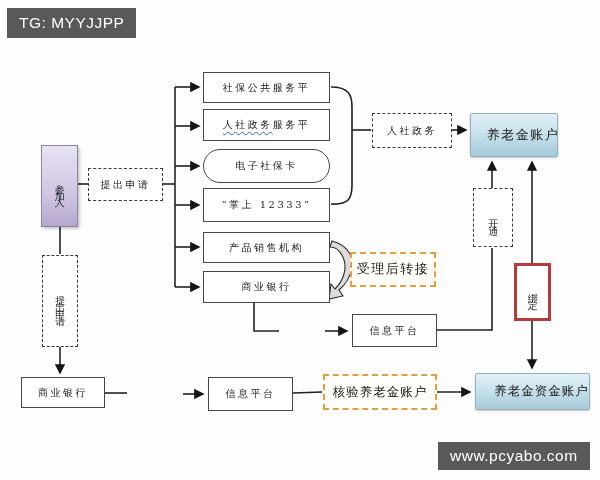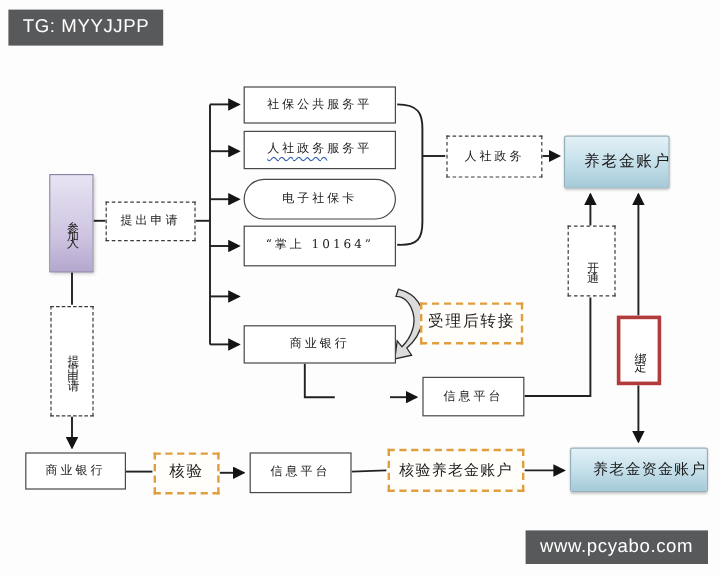--- a/index.html
+++ b/index.html
@@ -120,21 +120,24 @@
     <span>社保公共服务平</span>
   </div>
   <div class="node" style="left:203px;top:109px;width:127px;height:32px;">
     <span class="ul">人社政务</span>
       <span>服务平</span>
   </div>
   <div class="node" style="left:203px;top:149px;width:127px;height:34px;border-radius:17px;">
     <span>电子社保卡</span>
   </div>
   <div class="node" style="left:203px;top:188px;width:127px;height:34px;">
-    <span>“掌上 10164”</span>
+    <span>“掌上 12333”</span>
+  </div>
+  <div class="node" style="left:203px;top:232px;width:127px;height:31px;">
+    <span>产品销售机构</span>
   </div>
   <div class="node" style="left:203px;top:271px;width:127px;height:32px;">
     <span>商业银行</span>
   </div>
 
   <div class="node dashed" style="left:372px;top:113px;width:80px;height:35px;">
     <span>人社政务</span>
   </div>
 
   <div class="node blue fs13" style="left:470px;top:113px;width:88px;height:44px;">
@@ -158,23 +161,20 @@
     <span>信息平台</span>
   </div>
 
   <div class="node dashed vtext" style="left:42px;top:255px;width:36px;height:92px;">
     <span>提出申请</span>
   </div>
 
   <div class="node" style="left:21px;top:377px;width:84px;height:31px;">
     <span>商业银行</span>
   </div>
-  <div class="node odash fs13" style="left:128px;top:377px;width:55px;height:35px;">
-    <span>核验</span>
-  </div>
   <div class="node" style="left:208px;top:377px;width:85px;height:34px;">
     <span>信息平台</span>
   </div>
   <div class="node odash fs12" style="left:323px;top:374px;width:114px;height:36px;">
     <span>核验养老金账户</span>
   </div>
   <div class="node blue fs12" style="left:475px;top:373px;width:115px;height:37px;">
     <span>养老金资金账户</span>
   </div>
 

